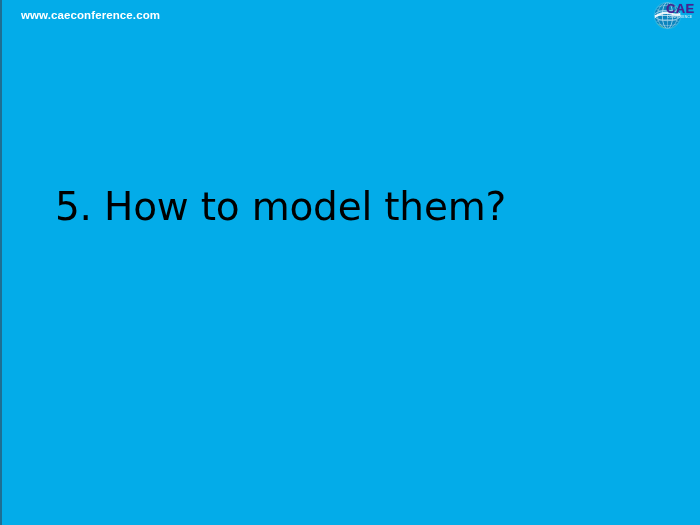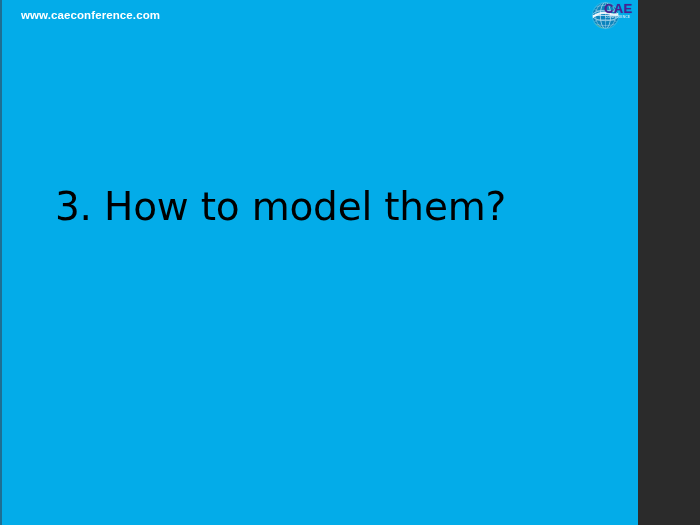--- a/index.html
+++ b/index.html
@@ -2,21 +2,21 @@
 <html><head>
 <meta charset="utf-8">
 <style>
   html, body {
     margin: 0;
     padding: 0;
     background: #2b2b2b;
   }
   .slide {
     position: relative;
-    width: 638px;
+    width: 700px;
     height: 525px;
     background: #03ace9;
     overflow: hidden;
     font-family: "Liberation Sans", sans-serif;
     box-sizing: border-box;
     border-left: 2px solid #1d6f94;
   }
 
   
   .site-url {
@@ -121,16 +121,16 @@
         <ellipse cx="14.5" cy="21.5" rx="11.5" ry="3" fill="none" stroke="#cfe9f7" stroke-width="0.7" opacity="0.55"></ellipse>
         <path d="M-1 18 Q9 9 20 13 Q27 15 31 11" fill="none" stroke="#ffffff" stroke-width="2.2" opacity="0.9"></path>
       </g>
       <circle cx="14.5" cy="14.5" r="13.2" fill="none" stroke="#2fb9e8" stroke-width="1.1" opacity="0.7"></circle>
     </svg>
     <div class="logo-text">CAE</div>
     <div class="logo-tagline">CONFERENCE</div>
   </div>
 
   <div class="content-area">
-    <div class="slide-title">3. How to model them?</div>
+    <div class="slide-title">5. How to model them?</div>
   </div>
 
 </div>
 
 </body></html>

